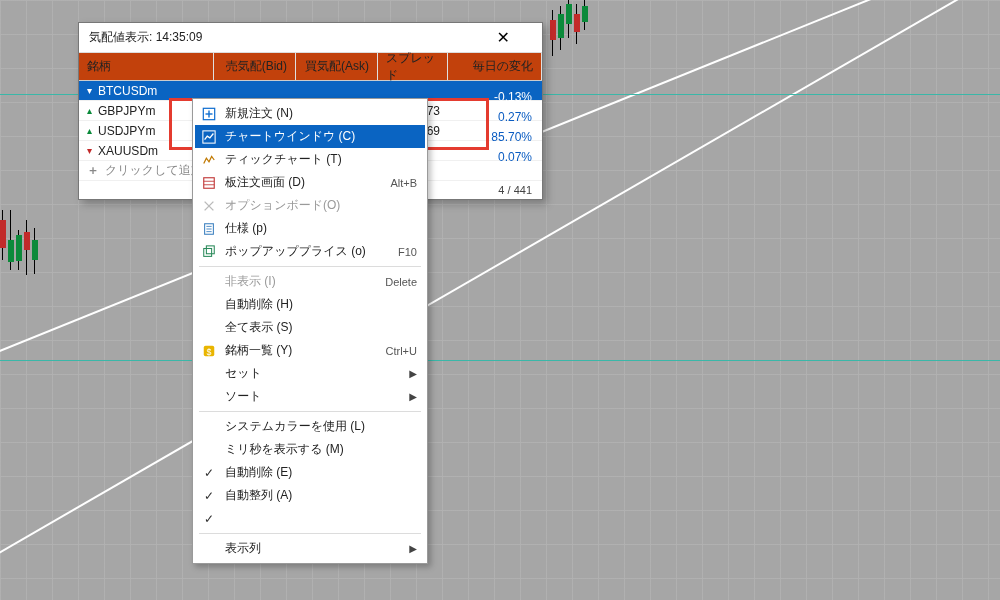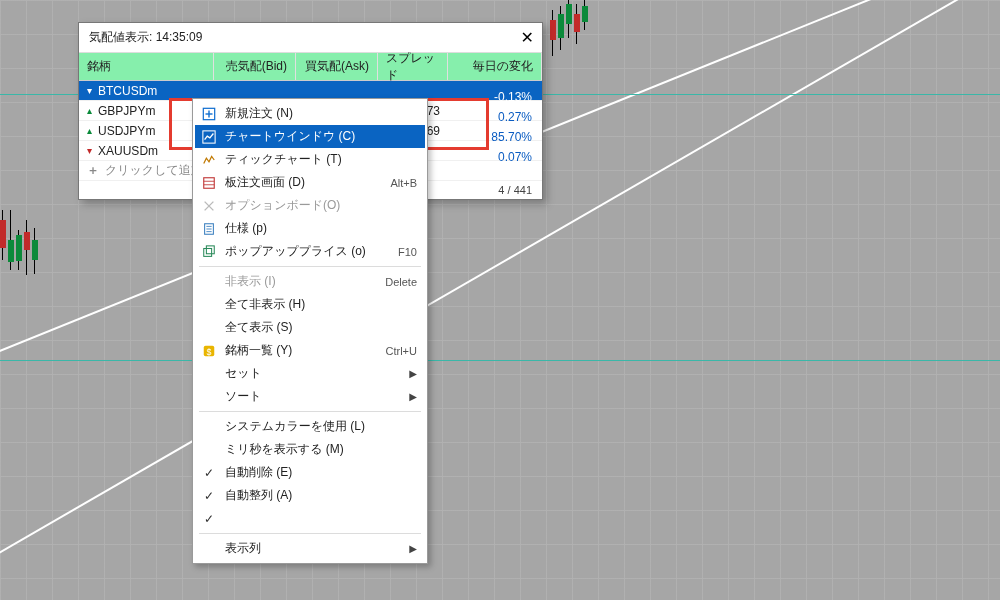--- a/index.html
+++ b/index.html
@@ -49,31 +49,31 @@
   .popup {
     position: absolute;
     left: 78px; top: 22px;
     width: 465px;
     background: #fff;
     border: 1px solid #777;
     box-shadow: 4px 4px 8px rgba(0,0,0,.25);
   }
   .titlebar {
     display: flex; align-items: center; justify-content: space-between;
-    height: 30px; padding: 0 2px 0 10px;
+    height: 30px; padding: 0 26px 0 10px;
     border-bottom: 1px solid #ddd;
   }
   .titlebar .title { font-size: 12px; color: #222; }
   .close-x {
     font-size: 16px; line-height: 16px; padding: 4px 6px; cursor: default;
   }
   
   .hdr {
     display: flex; align-items: stretch; height: 28px;
-    background: #86efac; color: #222;
+    background: #c2410c; color: #222;
     border-bottom: 1px solid #ccc;
     font-size: 12px;
   }
   .hdr > div {
     display: flex; align-items: center;
     border-right: 1px solid #e0e0e0;
     padding: 0 8px;
   }
   .col-name   { width: 135px; }
   .col-bid    { width: 82px; justify-content: flex-end; }
@@ -360,21 +360,21 @@
 
   <div class="sep"></div>
 
   <div class="item disabled">
     <span class="ico"></span>
     <span class="lbl">非表示 (I)</span>
     <span class="accel">Delete</span>
   </div>
   <div class="item">
     <span class="ico"></span>
-    <span class="lbl">全て非表示 (H)</span>
+    <span class="lbl">自動削除 (H)</span>
   </div>
   <div class="item">
     <span class="ico"></span>
     <span class="lbl">全て表示 (S)</span>
   </div>
   <div class="item">
     <span class="ico">
       <svg class="svg-ico" viewBox="0 0 16 16">
           <rect x="2" y="2" width="12" height="12" rx="2" fill="#e9b500"></rect>
           <text x="8" y="12" text-anchor="middle" font-size="10" fill="#fff">$</text>

